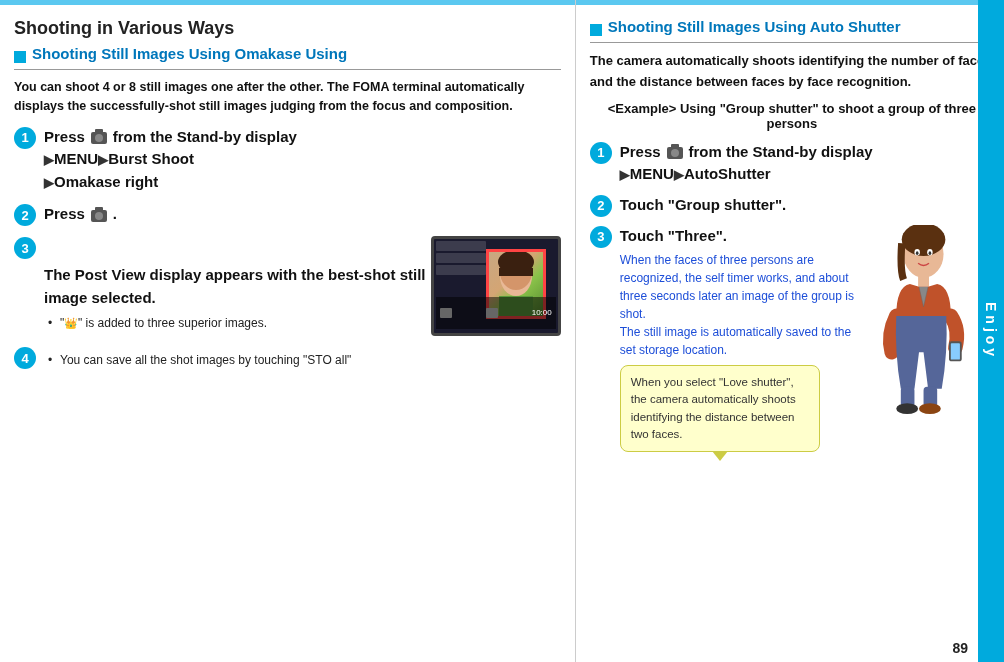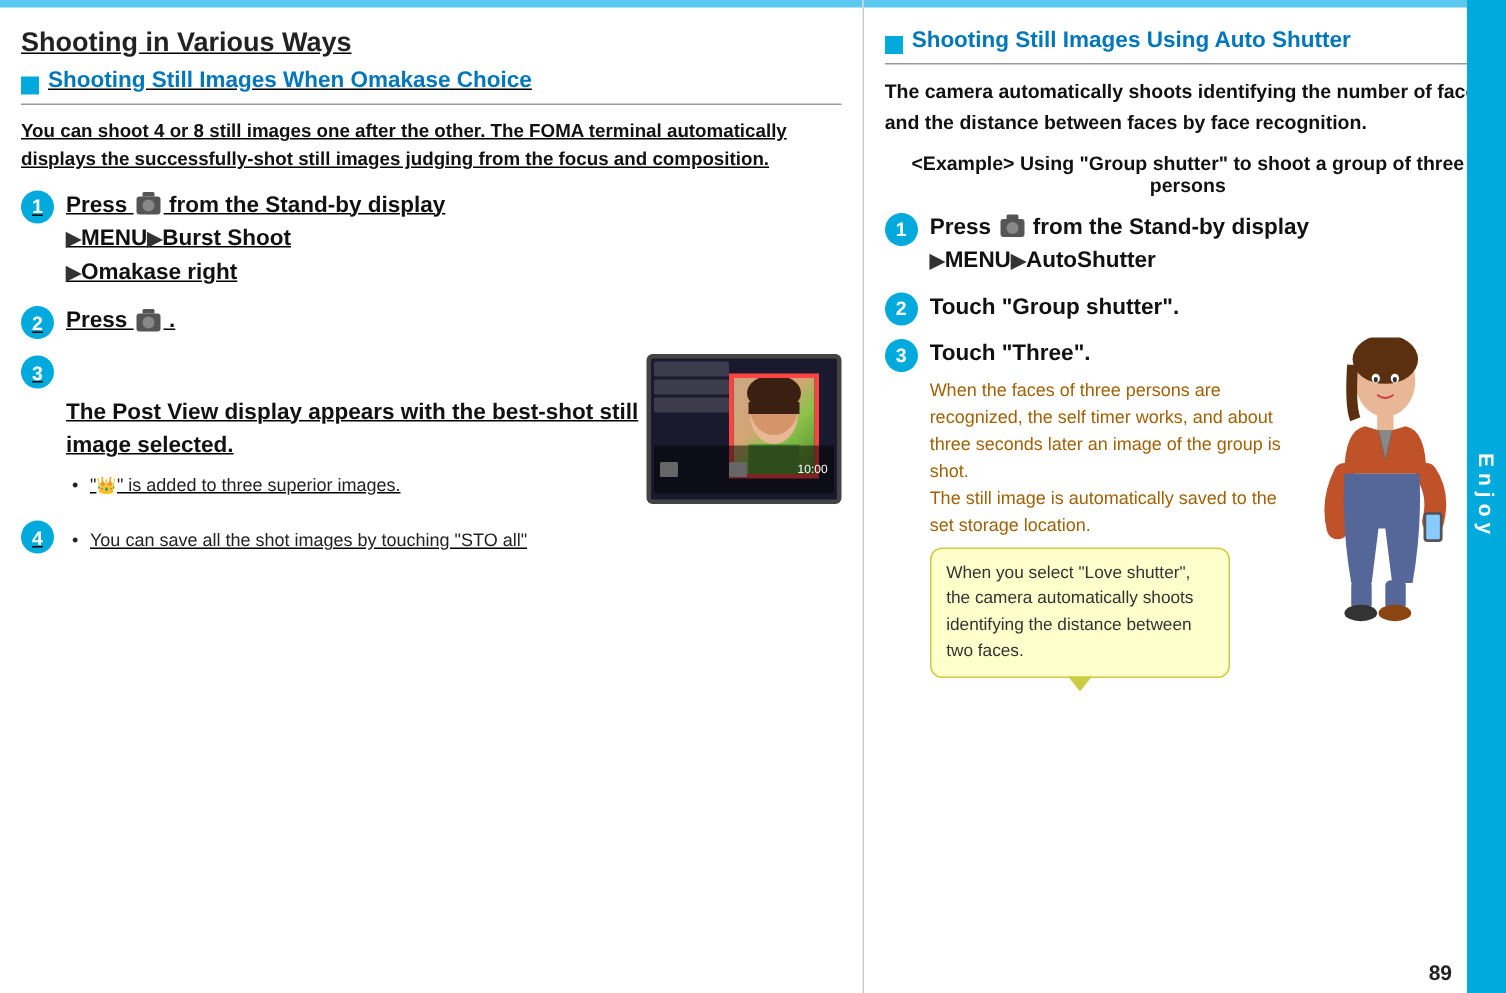--- a/index.html
+++ b/index.html
@@ -13,21 +13,20 @@
       overflow: hidden;
     }
 
     
     .left-col {
       width: 616px;
       padding: 10px 14px 10px 14px;
       border-right: 1px solid #ccc;
       position: relative;
       overflow: hidden;
-      text-decoration: underline;
     }
 
     
     .right-col {
       width: 458px;
       padding: 10px 10px 10px 14px;
       position: relative;
       overflow: hidden;
     }
 
@@ -355,21 +354,21 @@
 <body>
 
 <div class="left-col">
   <div class="left-blue-accent"></div>
 
   <div style="margin-top:8px;">
     <div class="page-title">Shooting in Various Ways</div>
 
     <div class="section-heading">
       <div class="sq"></div>
-      <h2>Shooting Still Images When Omakase Choice</h2>
+      <h2>Shooting Still Images Using Omakase Using</h2>
     </div>
 
     <hr class="divider">
 
     <p class="intro-text">You can shoot 4 or 8 still images one after the other. The FOMA terminal automatically displays the successfully-shot still images judging from the focus and composition.</p>
 
     <div class="step">
       <div class="step-num">1</div>
       <div class="step-content">
         <strong>Press </strong>
@@ -472,21 +471,21 @@
         <strong>Touch "Group shutter".</strong>
       </div>
     </div>
 
     <div class="step touch-step">
       <div class="step-num">3</div>
       <div class="step-content">
         <div class="step3-right-inner">
           <div style="flex:1;">
             <strong>Touch "Three".</strong>
-            <p style="font-size:12px;line-height:1.5;margin-top:4px;color:#a16207;">When the faces of three persons are recognized, the self timer works, and about three seconds later an image of the group is shot.<br>The still image is automatically saved to the set storage location.</p>
+            <p style="font-size:12px;line-height:1.5;margin-top:4px;color:#1d4ed8;">When the faces of three persons are recognized, the self timer works, and about three seconds later an image of the group is shot.<br>The still image is automatically saved to the set storage location.</p>
 
             
             <div class="speech-bubble">
               <span>When you select "Love shutter", the camera automatically shoots identifying the distance between two faces.</span>
             </div>
           </div>
 
           <div class="illustration">
             <svg class="person-svg" viewBox="0 0 110 220">
 

